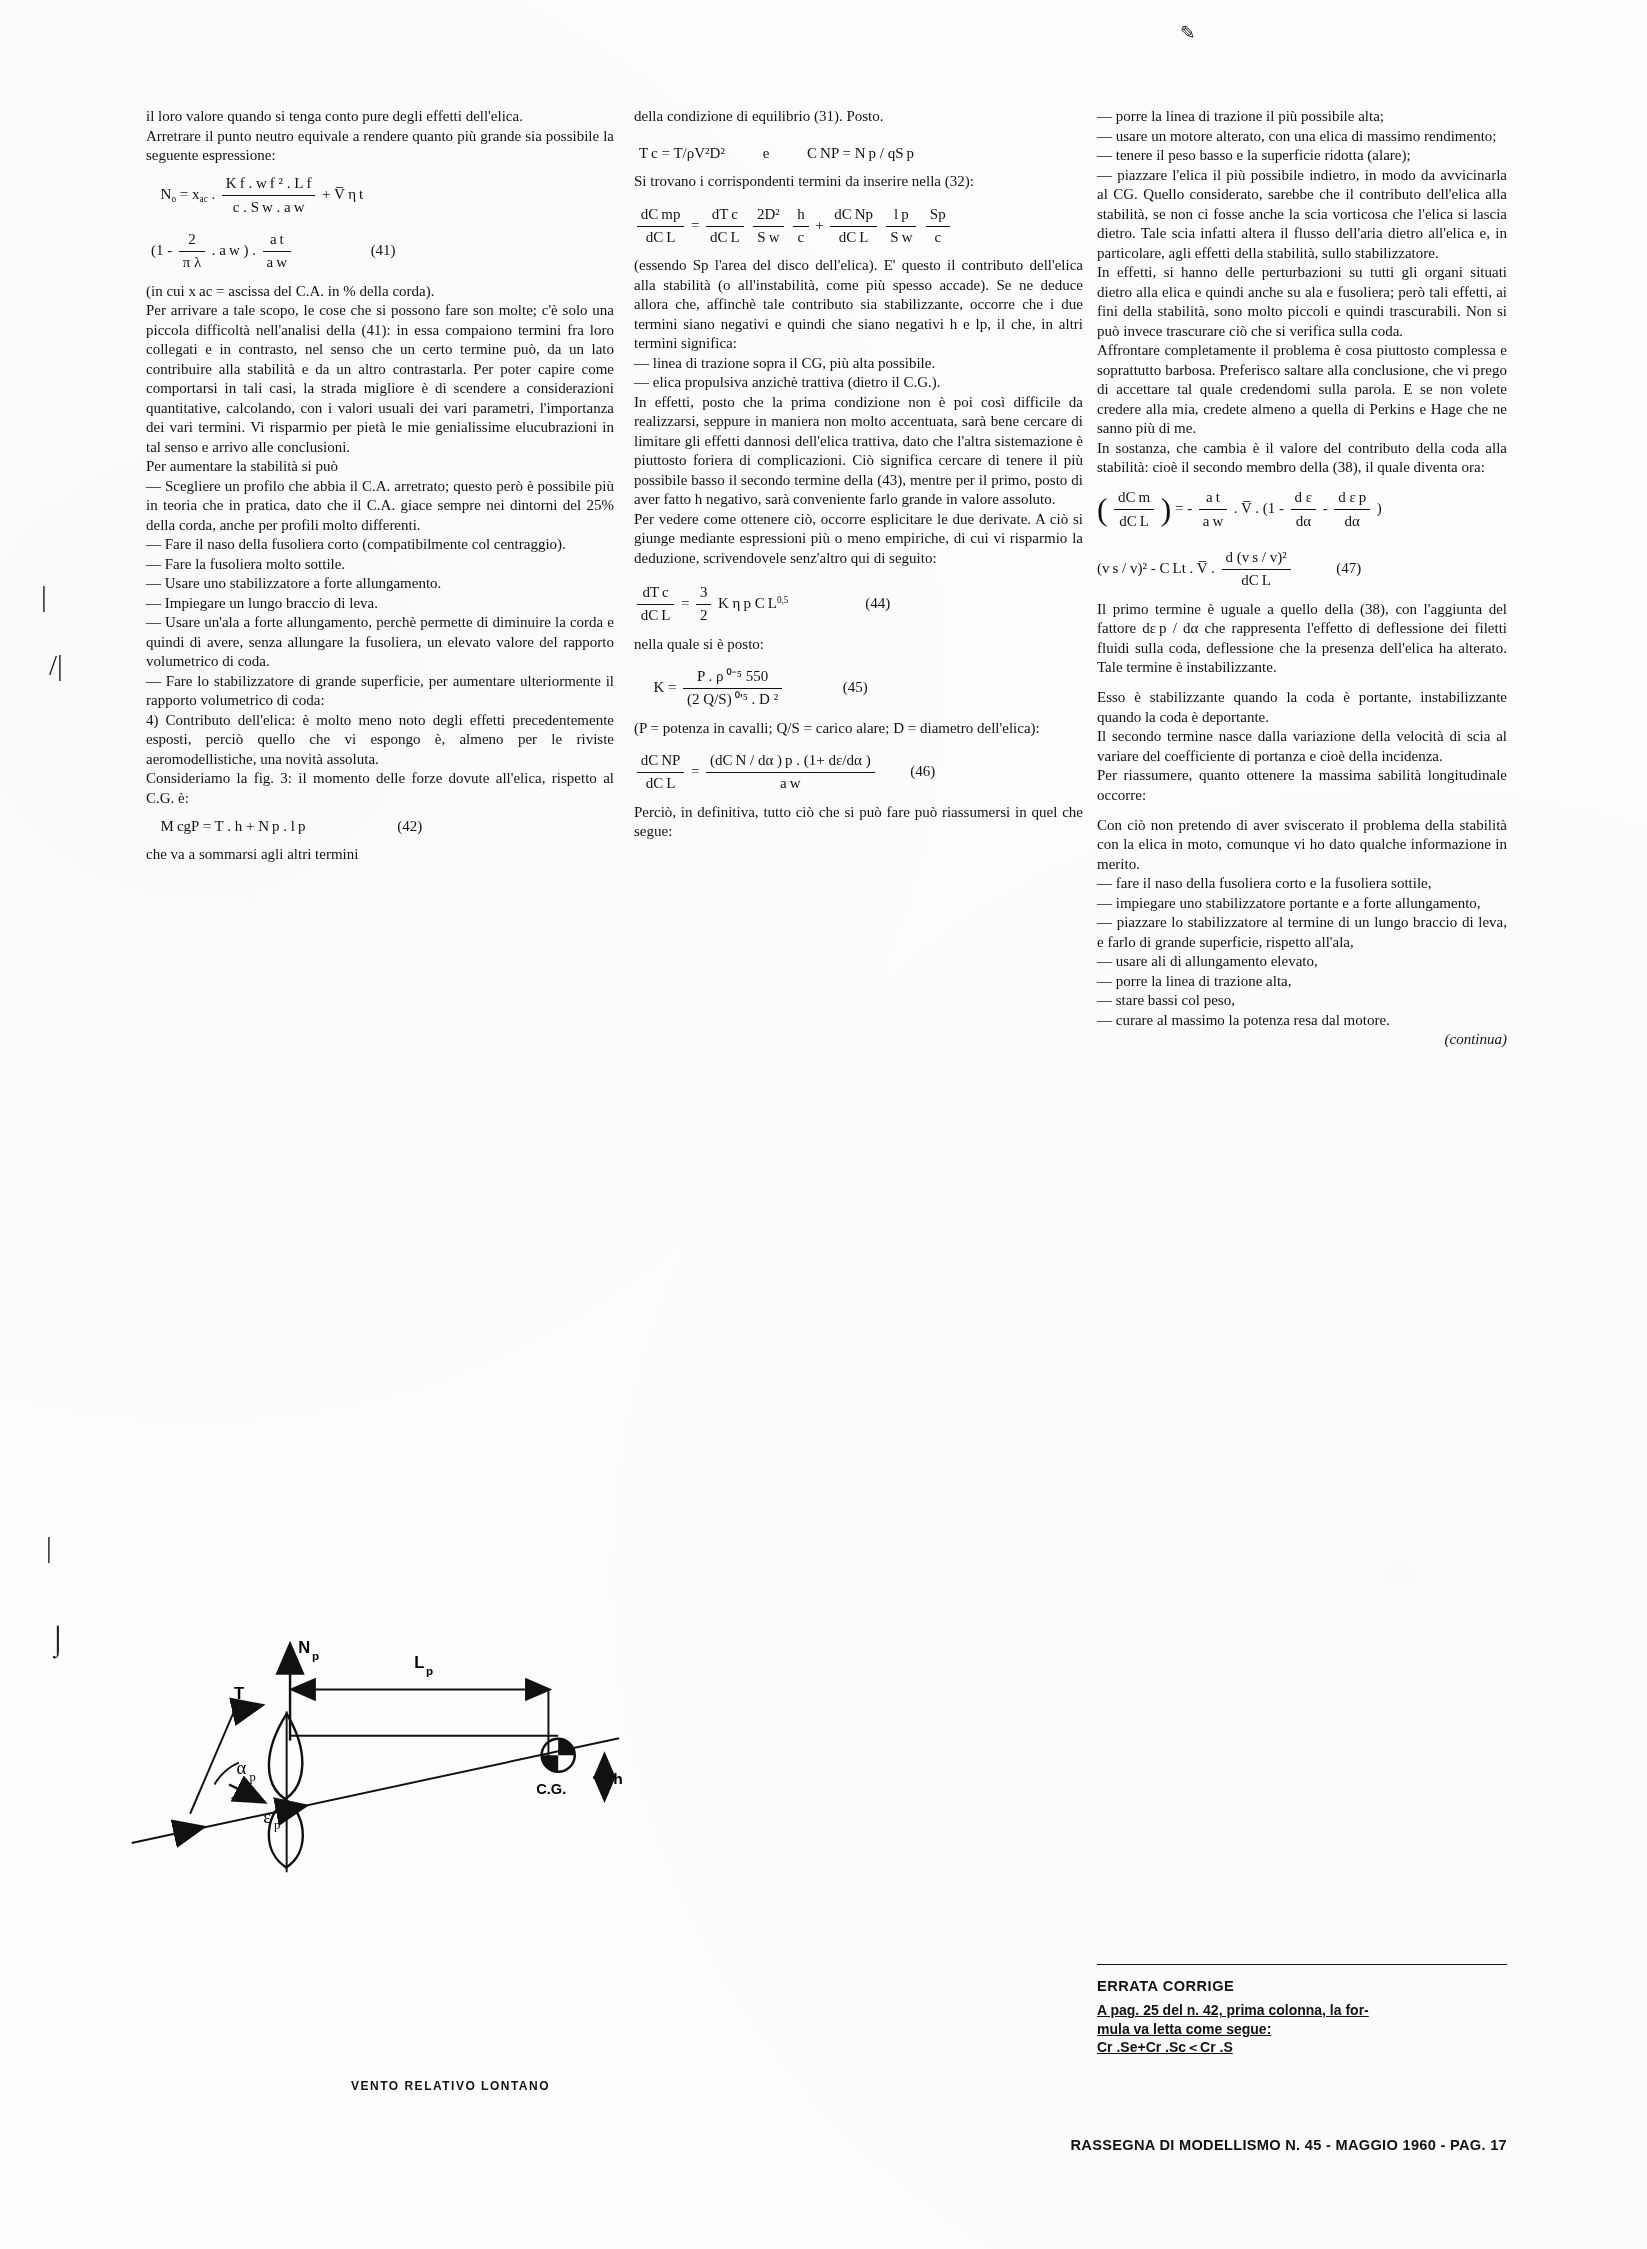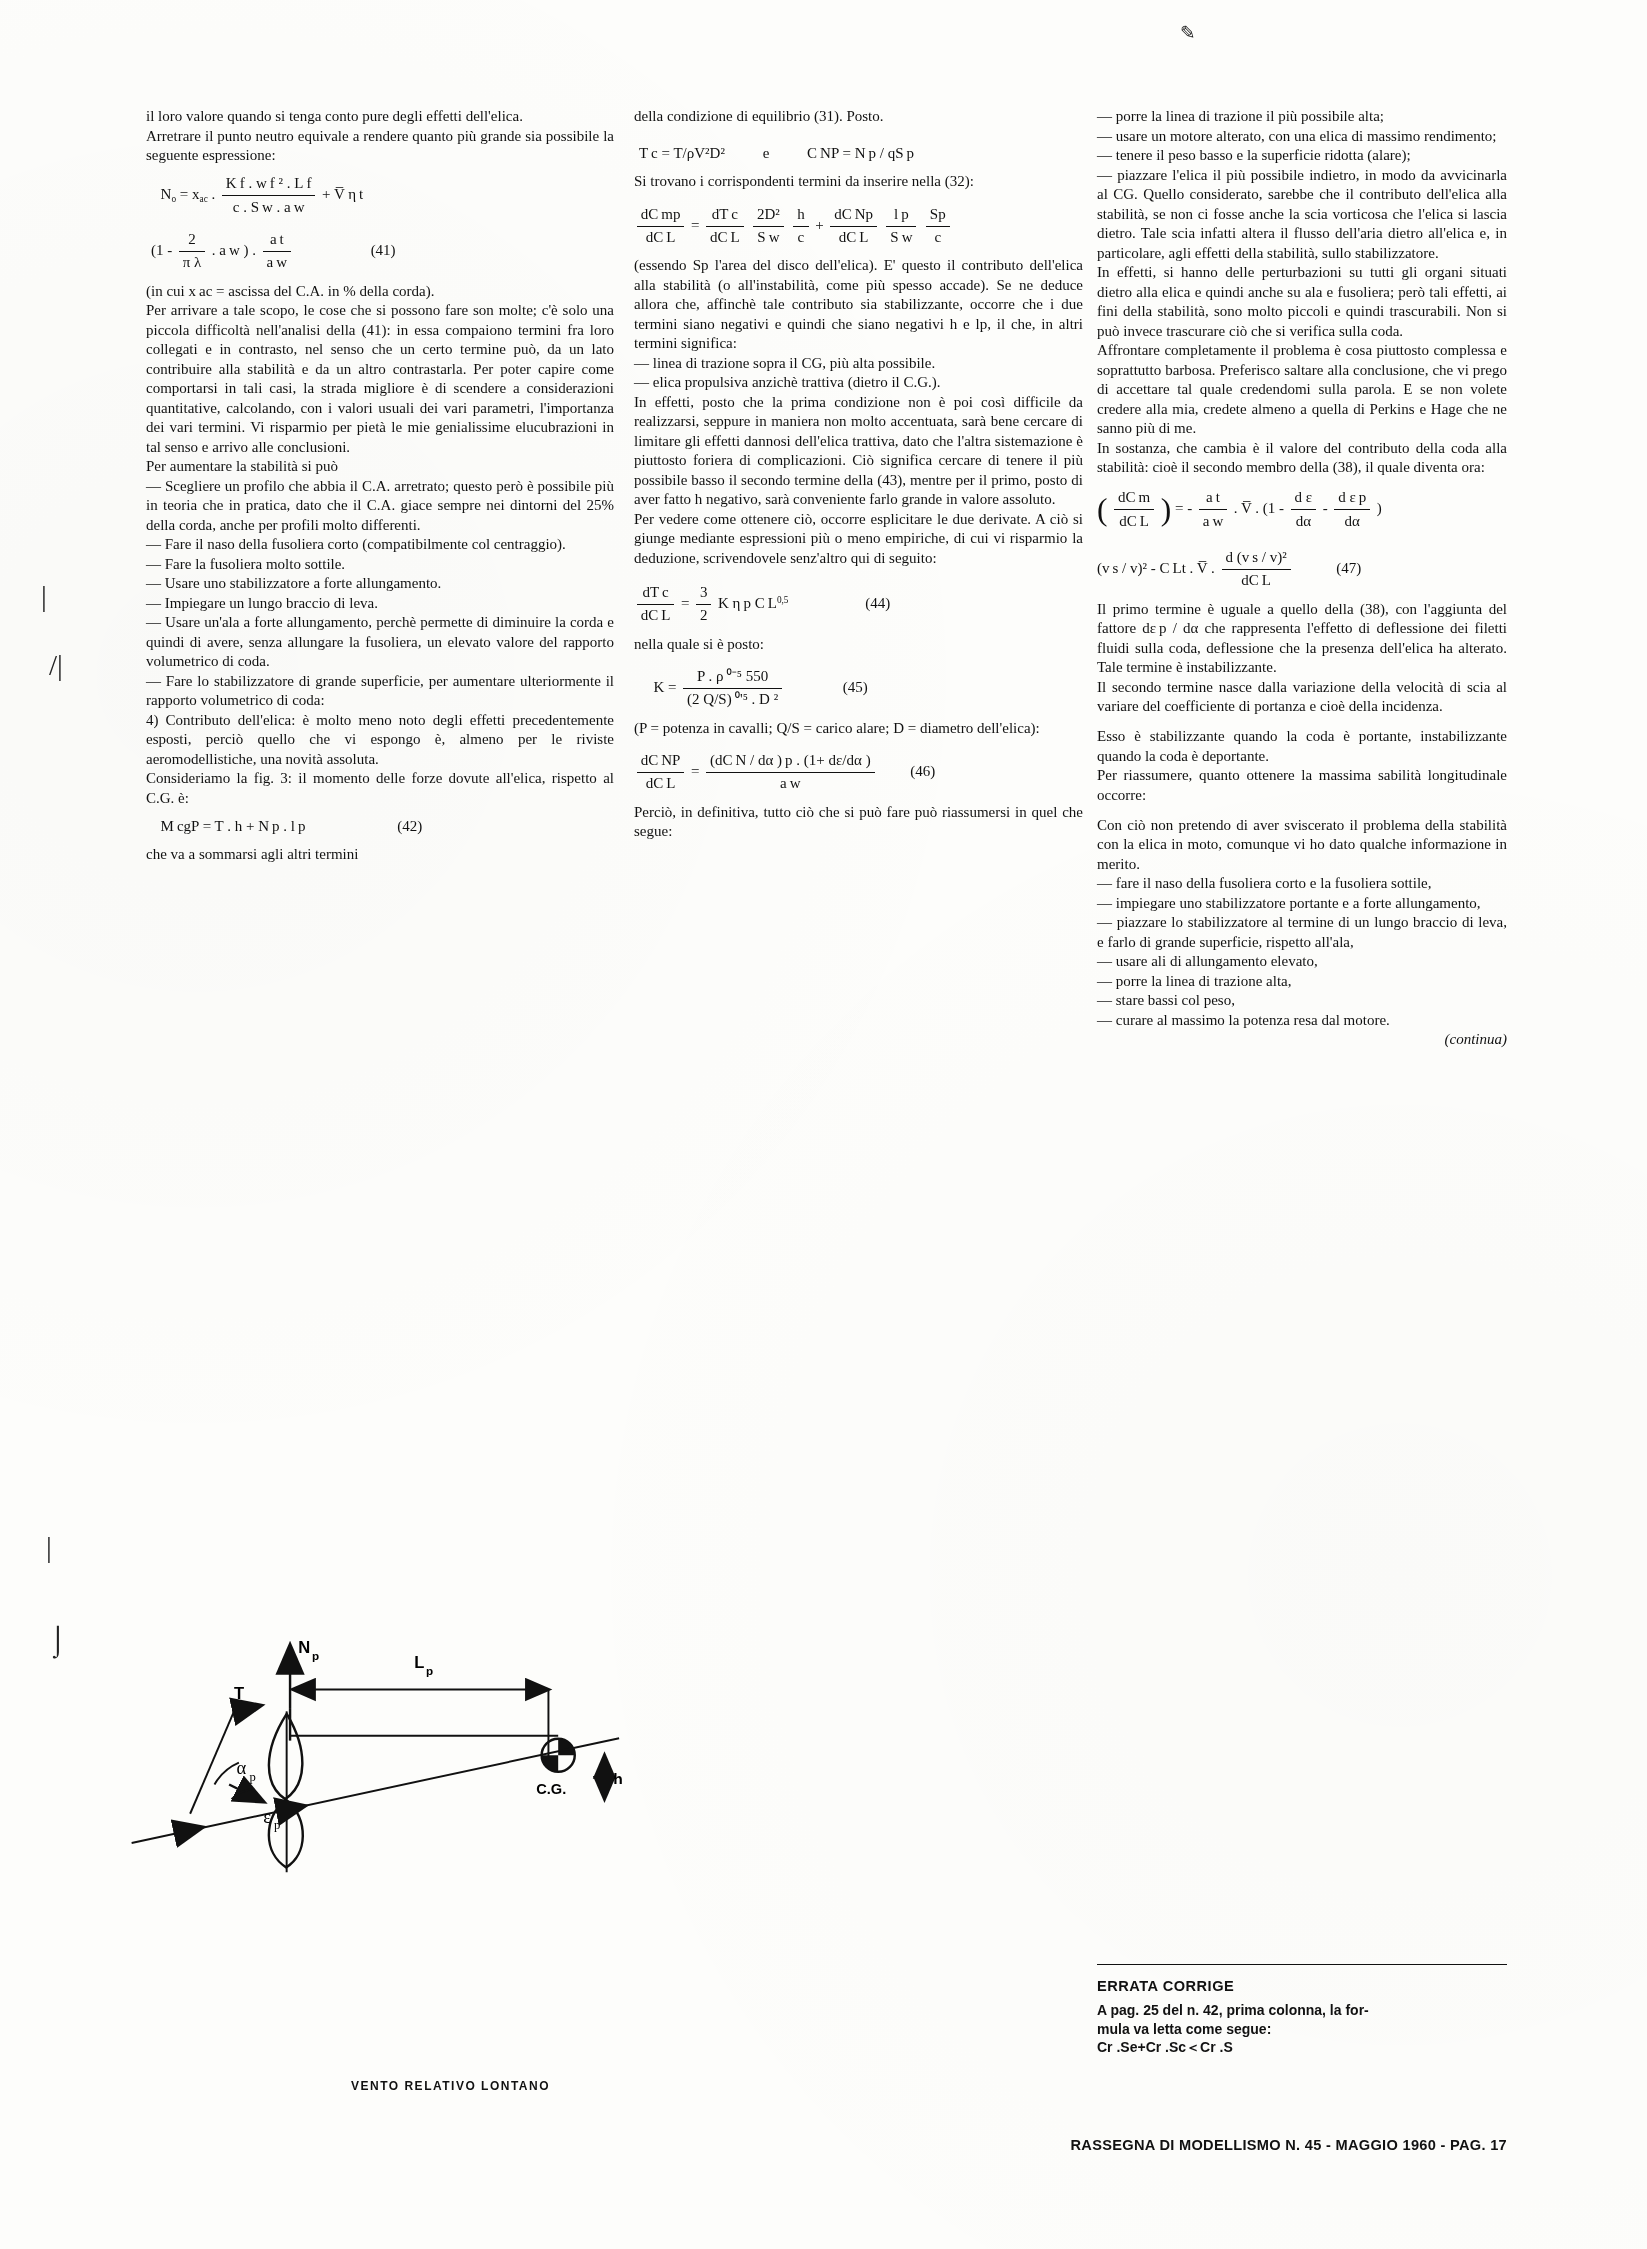--- a/index.html
+++ b/index.html
@@ -127,20 +127,21 @@
   .errata .etitle {
     font-size: 14.6px;
     font-weight: 700;
     letter-spacing: 0.5px;
     margin-bottom: 7.8px;
   }
   .errata .etext {
     font-size: 14px;
     font-weight: 700;
     line-height: 1.32;
+    text-decoration: underline;
   }
   .footer {
     position: absolute;
     left: 1005px;
     top: 2137px;
     width: 502px;
     text-align: right;
     font-family: "Liberation Sans", sans-serif;
     font-size: 14.6px;
     font-weight: 700;
@@ -359,22 +360,22 @@
           <span>(v s / v)² - C Lt . V̅ .</span>
           <span class="frac">
             <span class="num">d (v s / v)²</span>
             <span class="den">dC L</span>
           </span>
           <span style="margin-left:39px;">(47)</span>
         </div>
       </div>
 
       <p>Il primo termine è uguale a quello della (38), con l'aggiunta del fattore dε p / dα che rappresenta l'effetto di deflessione dei filetti fluidi sulla coda, deflessione che la presenza dell'elica ha alterato. Tale termine è instabilizzante.</p>
+      <p style="margin-top:10.7px;">Esso è stabilizzante quando la coda è portante, instabilizzante quando la coda è deportante.</p>
       <p>Il secondo termine nasce dalla variazione della velocità di scia al variare del coefficiente di portanza e cioè della incidenza.</p>
-      <p style="margin-top:10.7px;">Esso è stabilizzante quando la coda è portante, instabilizzante quando la coda è deportante.</p>
       <p>Per riassumere, quanto ottenere la massima sabilità longitudinale occorre:</p>
       <p style="margin-top:10.7px;">Con ciò non pretendo di aver sviscerato il problema della stabilità con la elica in moto, comunque vi ho dato qualche informazione in merito.</p>
       <div class="dashlist">
         <p>— fare il naso della fusoliera corto e la fusoliera sottile,</p>
         <p>— impiegare uno stabilizzatore portante e a forte allungamento,</p>
         <p>— piazzare lo stabilizzatore al termine di un lungo braccio di leva, e farlo di grande superficie, rispetto all'ala,</p>
         <p>— usare ali di allungamento elevato,</p>
         <p>— porre la linea di trazione alta,</p>
         <p>— stare bassi col peso,</p>
         <p>— curare al massimo la potenza resa dal motore.</p>

